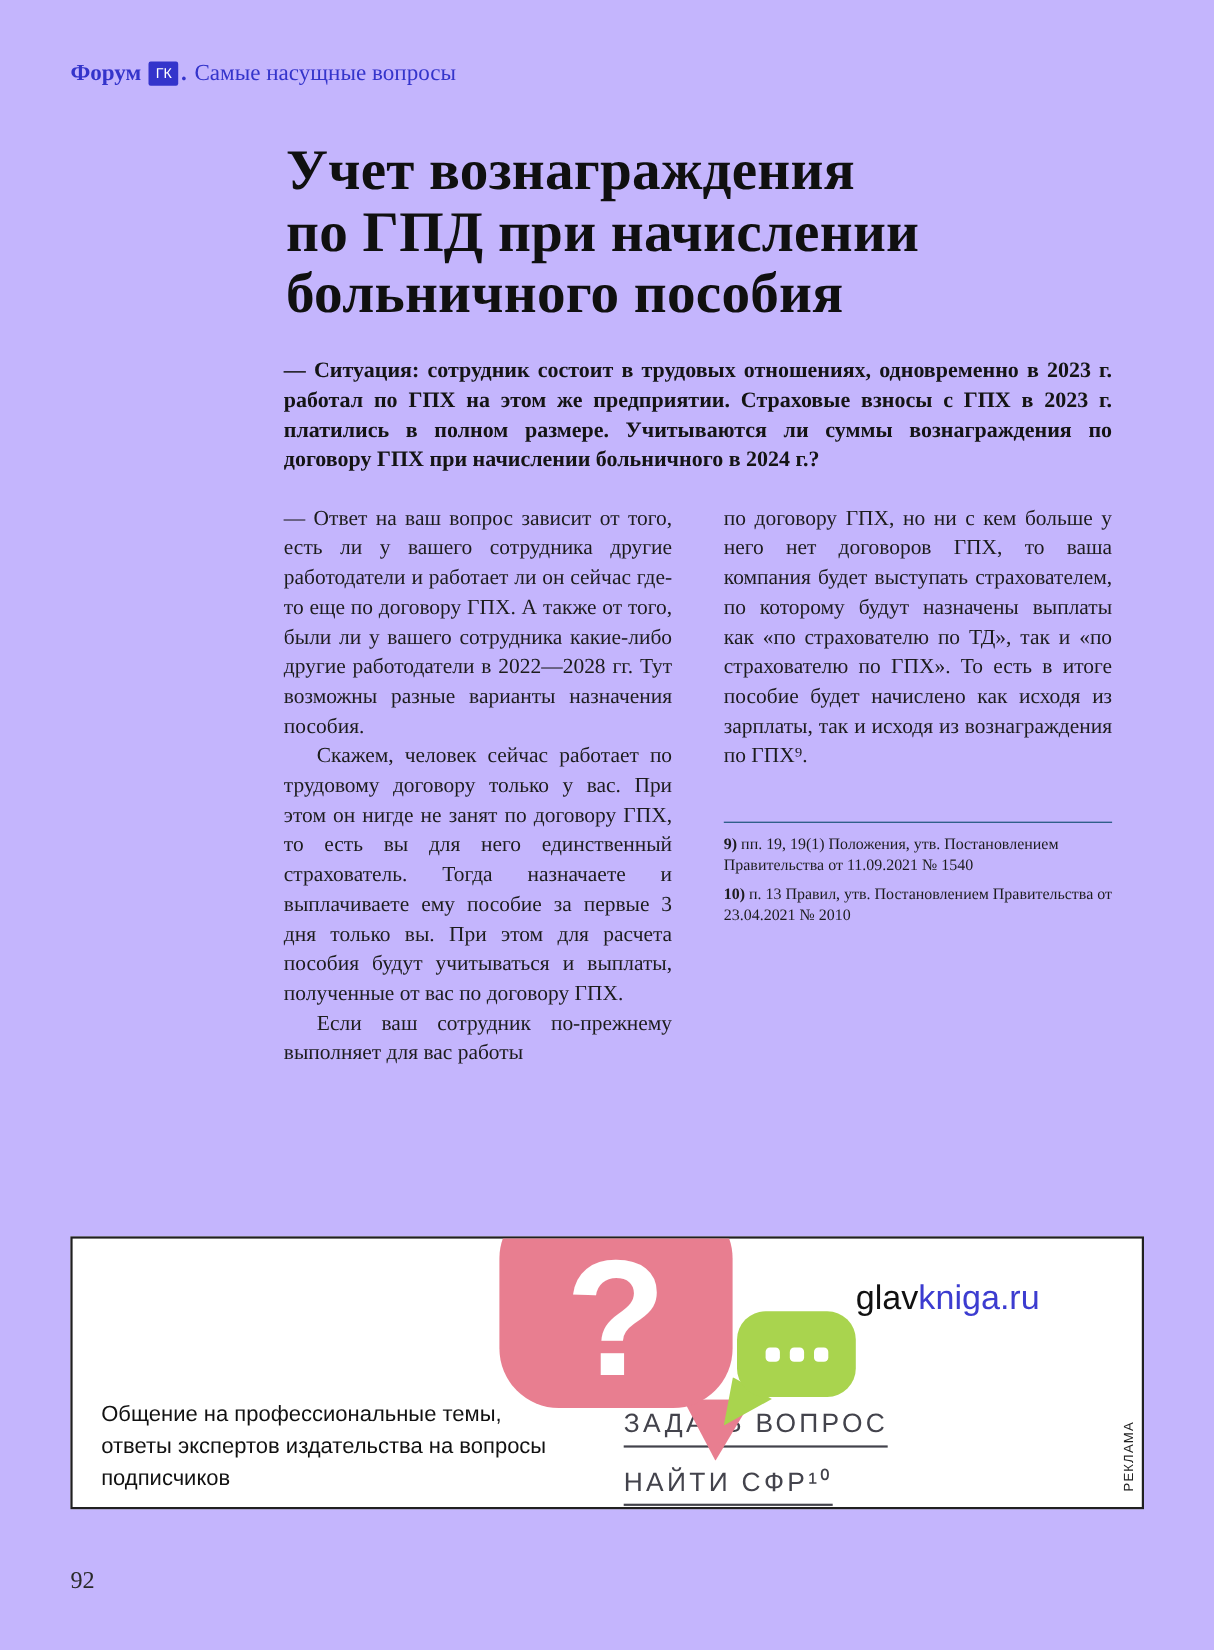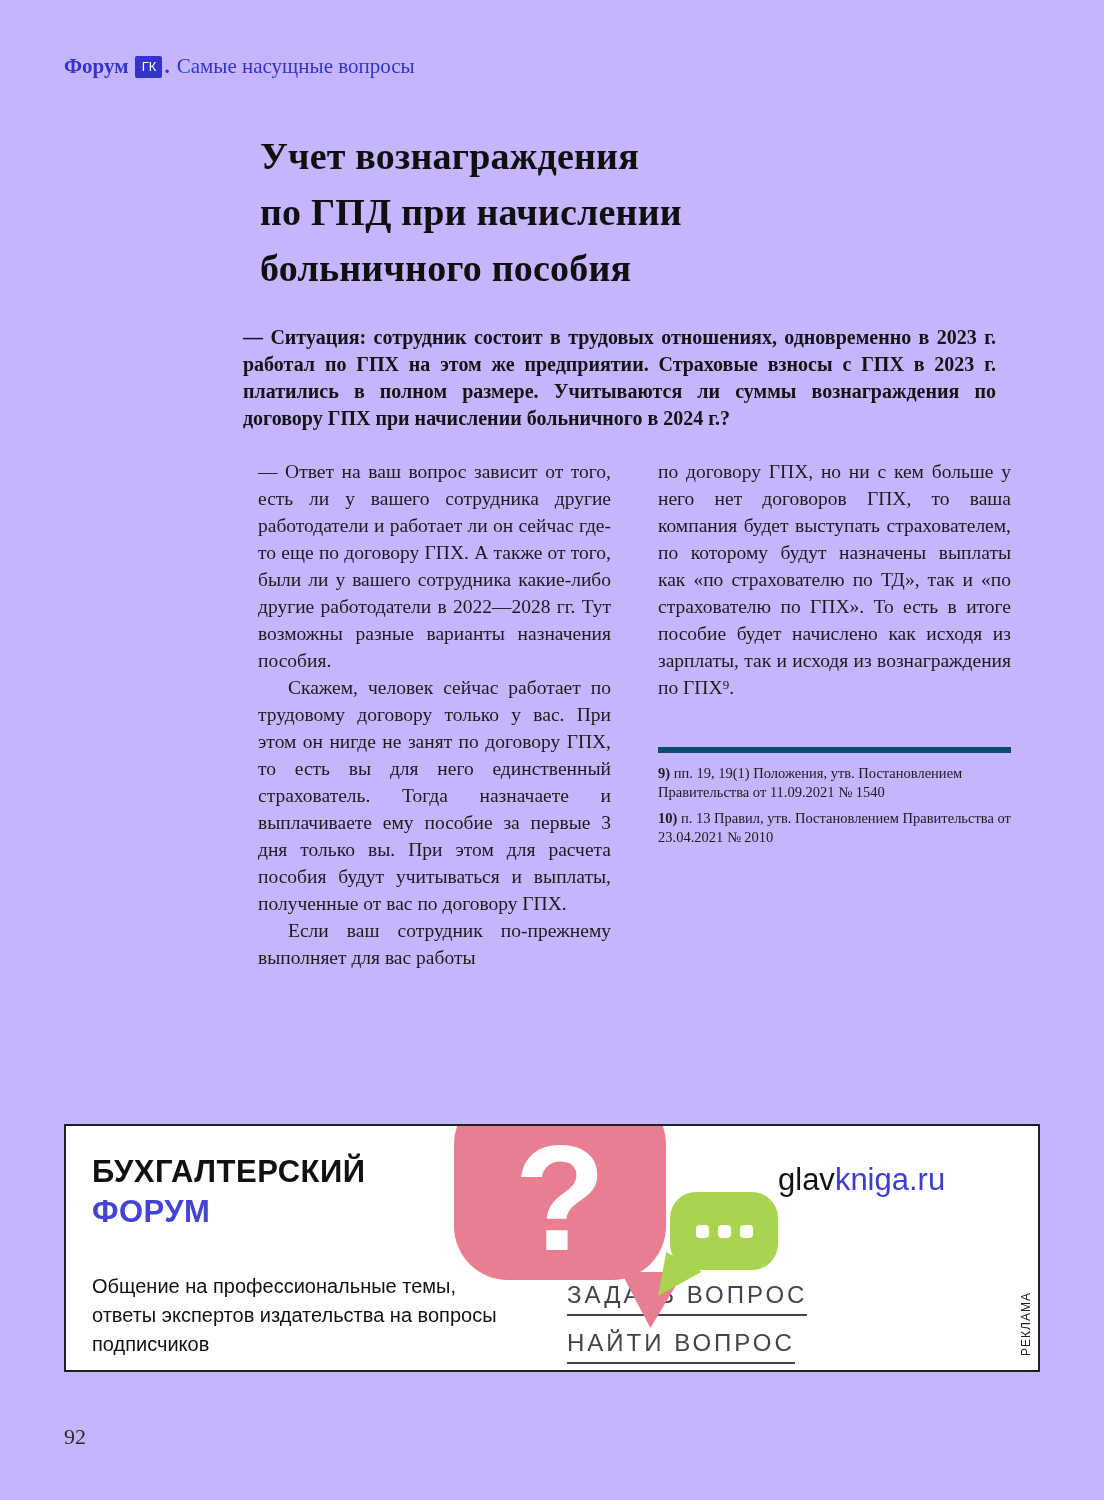--- a/index.html
+++ b/index.html
@@ -20,41 +20,41 @@
   .gk-logo {
     display:inline-flex; align-items:center; justify-content:center;
     background:#3434cb; color:#fff; font-family:"Liberation Sans",sans-serif;
     font-weight:normal; font-size:13px; width:27px; height:22px; border-radius:2px;
   }
   .header .dot { font-weight:bold; margin-left:-5px; }
 
   
   .title {
     position:absolute; left:260px; top:128px; width:740px;
-    font-size:38px; font-weight:bold; line-height:56px; color:#101010;
+    font-size:52px; font-weight:bold; line-height:56px; color:#101010;
     letter-spacing:0.2px;
   }
 
   
   .situation {
-    position:absolute; left:243px; top:324px; width:753px;
+    position:absolute; left:258px; top:324px; width:753px;
     font-weight:bold; font-size:20px; line-height:27px; text-align:justify;
     color:#141414; hyphens:auto;
   }
 
   
   .columns {
     position:absolute; left:258px; top:458px; width:753px;
     display:flex; gap:47px;
   }
   .col { width:353px; font-size:19.5px; line-height:27px; text-align:justify; hyphens:auto; }
   .col p.indent { text-indent:30px; }
 
   .footnotes {
-    margin-top:46px; border-top:6px solid #0c4a6e; padding-top:11px;
+    margin-top:46px; border-top:1px solid #0c4a6e; padding-top:11px;
     font-size:14.5px; line-height:19px; text-align:left; hyphens:none;
   }
   .footnote { margin-bottom:7px; }
   .fn-marker { font-weight:bold; }
 
   
   .ad {
     position:absolute; left:64px; top:1124px; width:976px; height:248px;
     border:2px solid #202020; background:#fff; overflow:hidden;
     font-family:"Liberation Sans",sans-serif; color:#111;
@@ -154,34 +154,30 @@
     <div class="q-bubble">
       <div class="q-mark">?</div>
     </div>
     <div class="chat-tail"></div>
     <div class="chat-bubble">
       <span class="chat-dot"></span>
       <span class="chat-dot"></span>
       <span class="chat-dot"></span>
     </div>
 
-    <div class="ad-title">
-      <div class="line1">БУХГАЛТЕРСКИЙ</div>
-      <div class="line2">ФОРУМ</div>
-    </div>
 
     <div class="ad-site">
       <span>glav</span><span class="blue">kniga.ru</span>
     </div>
 
     <div class="ad-desc">Общение на профессиональные темы, ответы экспертов издательства на вопросы подписчиков</div>
 
     <div class="ad-links">
       <span class="ad-link">ЗАДАТЬ ВОПРОС</span>
-      <span class="ad-link">НАЙТИ ВОПРОС</span>
+      <span class="ad-link">НАЙТИ СФР¹⁰</span>
     </div>
 
     <div class="reklama">РЕКЛАМА</div>
   </div>
 
   <div class="page-number">92</div>
 
 </div>
 
 </body></html>

